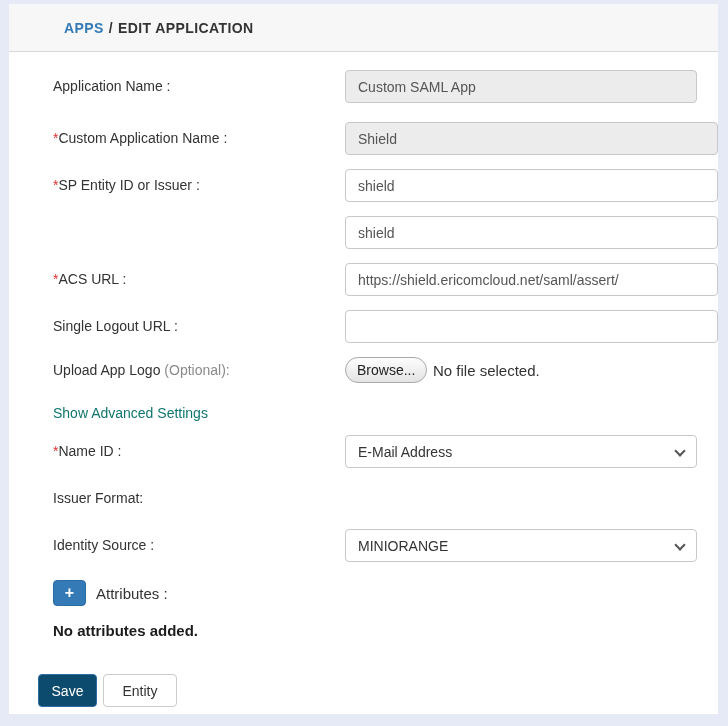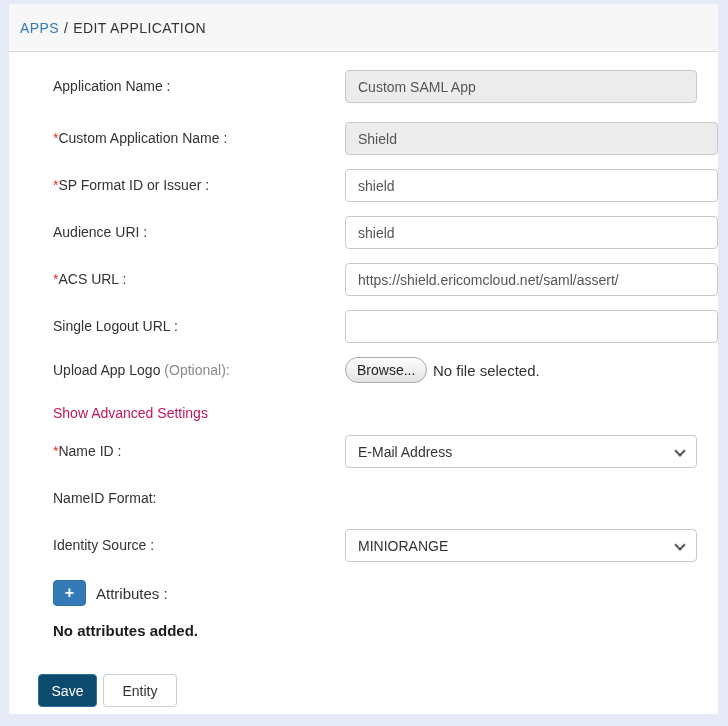--- a/index.html
+++ b/index.html
@@ -3,21 +3,21 @@
 <meta charset="utf-8">
 <style>
   * { margin:0; padding:0; box-sizing:border-box; }
   html,body { width:728px; height:726px; overflow:hidden; }
   body { background:#e6eaf6; font-family:"Liberation Sans", sans-serif; position:relative; }
 
   .panel { position:absolute; left:9px; top:4px; width:709px; height:710px; background:#ffffff; }
 
   .header { height:48px; background:#f7f7f8; border-bottom:1px solid #d9d9d9;
             display:flex; align-items:center; padding-left:11px; }
-  .crumb { font-size:14px; font-weight:normal; letter-spacing:0.4px; color:#333; }
+  .crumb { font-size:14px; font-weight:bold; letter-spacing:0.4px; color:#333;margin-left:44px; }
   .crumb .sect { color:#337ab7; cursor:pointer; }
   .crumb .sep { margin:0 5px; color:#333; }
 
   .row { position:absolute; left:0; width:100%; height:33px; }
   .lbl { position:absolute; left:44px; top:0; line-height:33px; font-size:14px; color:#333; white-space:nowrap; }
   .req { color:#e53030; }
 
   .txt { position:absolute; left:336px; top:0; height:33px; border:1px solid #c8c8c8;
          border-radius:4px; padding:0 12px; font-size:14px; color:#555;
          font-family:"Liberation Sans", sans-serif; background:#fff; outline:none; }
@@ -34,21 +34,21 @@
           transform:rotate(-45deg); pointer-events:none; }
 
   .file-row { position:absolute; left:0; width:100%; height:33px; }
   .optional { color:#8a8a8a; }
   .browse-btn { position:absolute; left:336px; top:3px; height:26px; padding:0 11px;
                 font-size:14px; color:#222; font-family:"Liberation Sans", sans-serif;
                 background:linear-gradient(#fdfdfd,#e3e3e3); border:1px solid #a9a9a9;
                 border-radius:13px; cursor:pointer; }
   .no-file { position:absolute; left:424px; top:0; line-height:33px; font-size:15px; color:#333; }
 
-  .adv-link { position:absolute; left:44px; font-size:14px; color:#be185d; cursor:pointer; }
+  .adv-link { position:absolute; left:44px; font-size:14px; color:#0f766e; cursor:pointer; }
 
   .attr-row { position:absolute; left:44px; display:flex; align-items:center; }
   .add-btn { width:33px; height:26px; background:#337ab7; border:1px solid #2e6da4;
              border-radius:4px; color:#fff; font-size:16px; font-weight:bold;
              cursor:pointer; font-family:"Liberation Sans", sans-serif; line-height:1; }
   .attr-lbl { margin-left:10px; font-size:15px; color:#333; }
 
   .no-attr { position:absolute; left:44px; font-size:15px; font-weight:bold; color:#1c1c1c; }
 
   .btn { height:33px; border-radius:4px; font-size:14px; cursor:pointer;
@@ -83,26 +83,25 @@
     <span class="lbl"><span class="req"></span><span>Application Name :</span></span>
     <input class="txt normal disabled" disabled="" value="Custom SAML App" style="">
   </div>
 
   <div class="row" id="row1">
     <span class="lbl"><span class="req">*</span><span>Custom Application Name :</span></span>
     <input class="txt wide disabled" disabled="" value="Shield" style="">
   </div>
 
   <div class="row" id="row2">
-    <span class="lbl"><span class="req">*</span><span>SP Format ID or Issuer :</span></span>
+    <span class="lbl"><span class="req">*</span><span>SP Entity ID or Issuer :</span></span>
     <input class="txt wide" value="shield" style="">
   </div>
 
   <div class="row" id="row3">
-    <span class="lbl"><span class="req"></span><span>Audience URI :</span></span>
     <input class="txt wide" value="shield" style="">
   </div>
 
   <div class="row" id="row4">
     <span class="lbl"><span class="req">*</span><span>ACS URL :</span></span>
     <input class="txt wide" value="https://shield.ericomcloud.net/saml/assert/" style="">
   </div>
 
   <div class="row" id="row5">
     <span class="lbl"><span class="req"></span><span>Single Logout URL :</span></span>
@@ -121,21 +120,21 @@
     <span class="lbl"><span class="req">*</span><span>Name ID :</span></span>
     <span class="selwrap">
       <select class="sel">
         <option>E-Mail Address</option>
       </select>
       <span class="chev"></span>
     </span>
   </div>
 
   <div class="row" id="selrow1">
-    <span class="lbl"><span class="req"></span><span>NameID Format:</span></span>
+    <span class="lbl"><span class="req"></span><span>Issuer Format:</span></span>
   </div>
 
   <div class="row" id="selrow2">
     <span class="lbl"><span class="req"></span><span>Identity Source :</span></span>
     <span class="selwrap">
       <select class="sel">
         <option>MINIORANGE</option>
       </select>
       <span class="chev"></span>
     </span>

